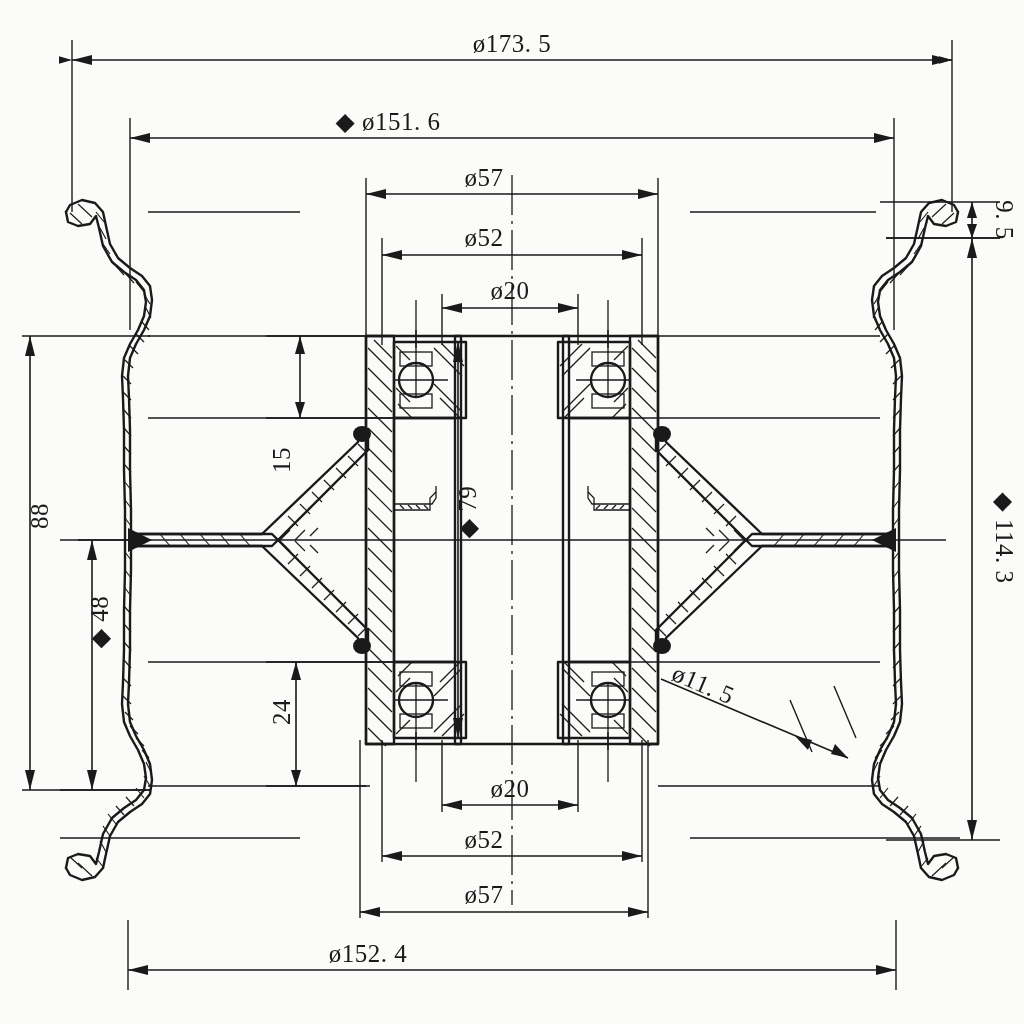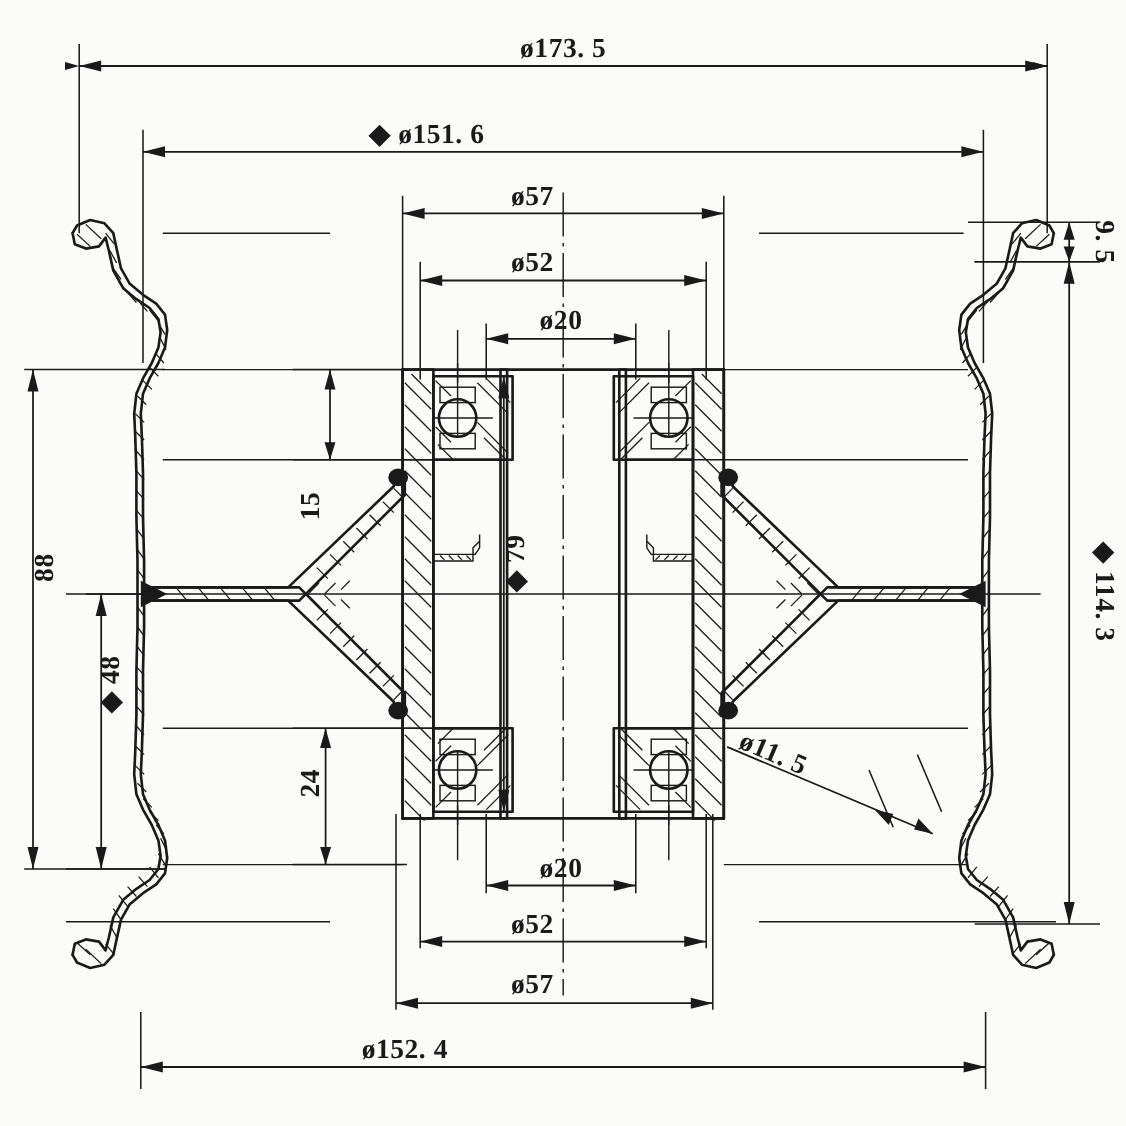--- a/index.html
+++ b/index.html
@@ -2,21 +2,20 @@
 <html><head>
 <meta charset="utf-8">
 <style>
   html,body{margin:0;padding:0;background:#ffffff;}
   #root{
     position:relative;
     width:1024px;height:1024px;
     background:#fbfbf9;
     font-family:"Liberation Serif", serif;
     overflow:hidden;
-    font-weight:bold;
   }
   svg{display:block;}
   text{font-family:"Liberation Serif", serif; fill:#1a1a1a;}
   .dimtext{font-size:25px;letter-spacing:0.5px;}
   .dimline{stroke:#1a1a1a;stroke-width:1.6;fill:none;}
   .extline{stroke:#1a1a1a;stroke-width:1.4;fill:none;}
   .outline{stroke:#1a1a1a;stroke-width:2.4;fill:none;stroke-linejoin:round;stroke-linecap:round;}
   .thin{stroke:#1a1a1a;stroke-width:1.3;fill:none;}
   .ctr{stroke:#1a1a1a;stroke-width:1.3;fill:none;}
   .hatch{stroke:#1a1a1a;stroke-width:1.15;fill:none;}

